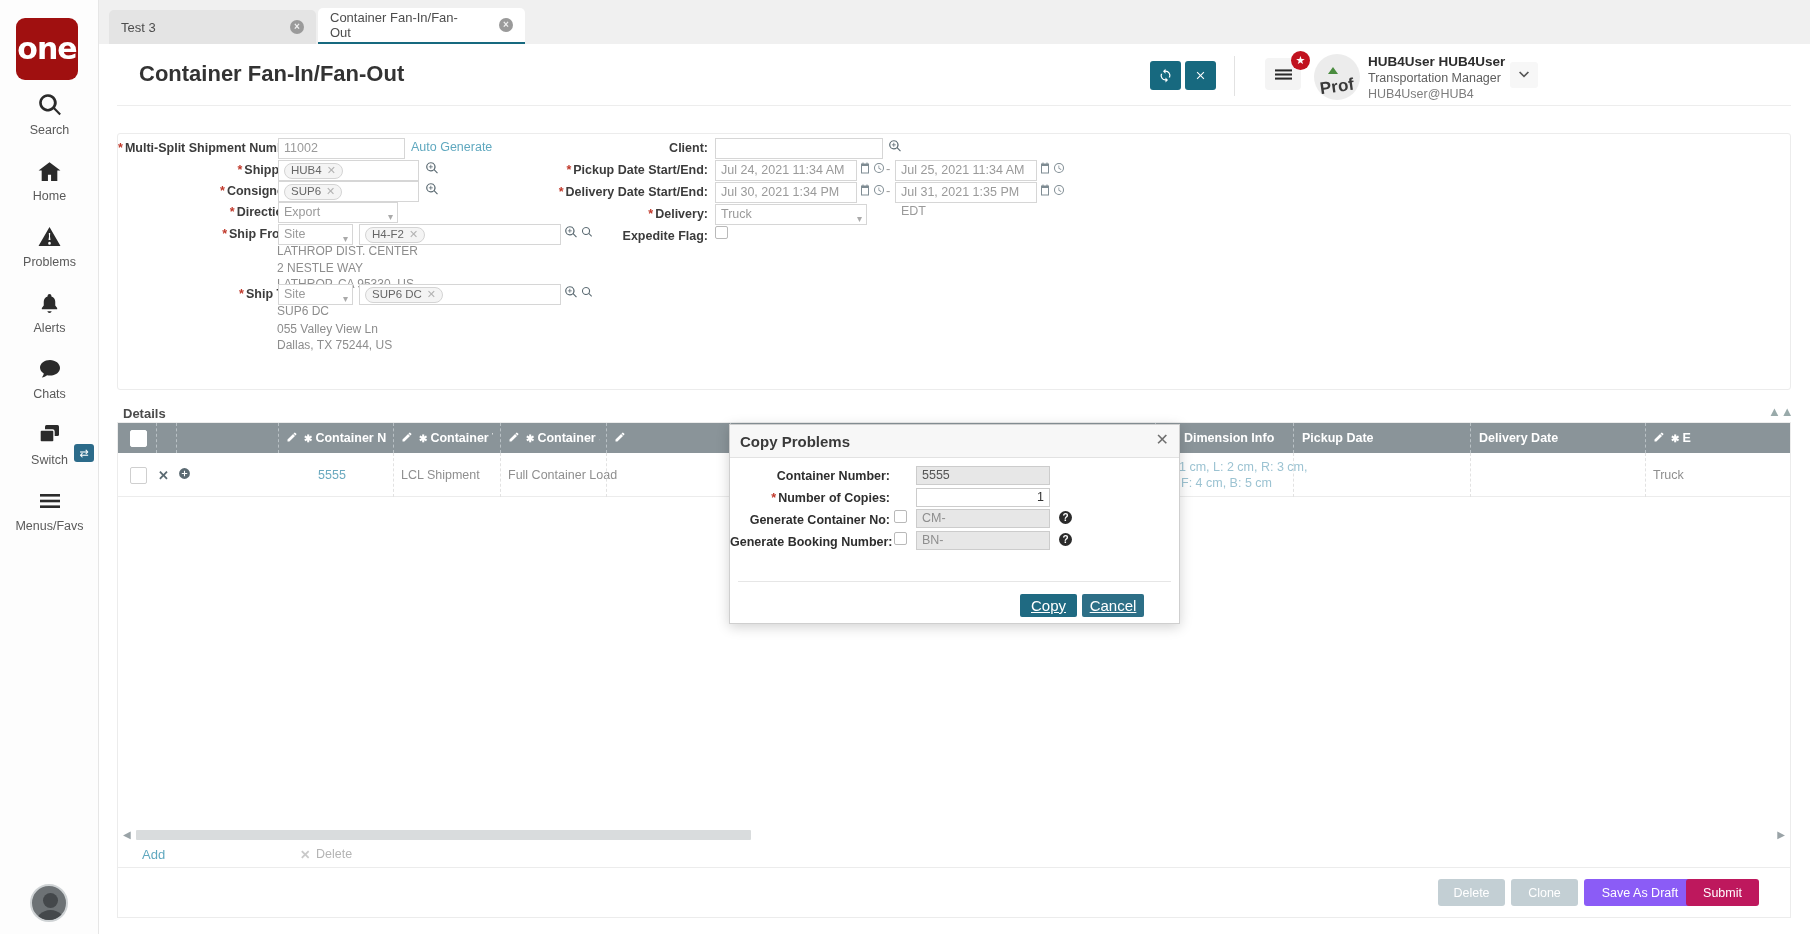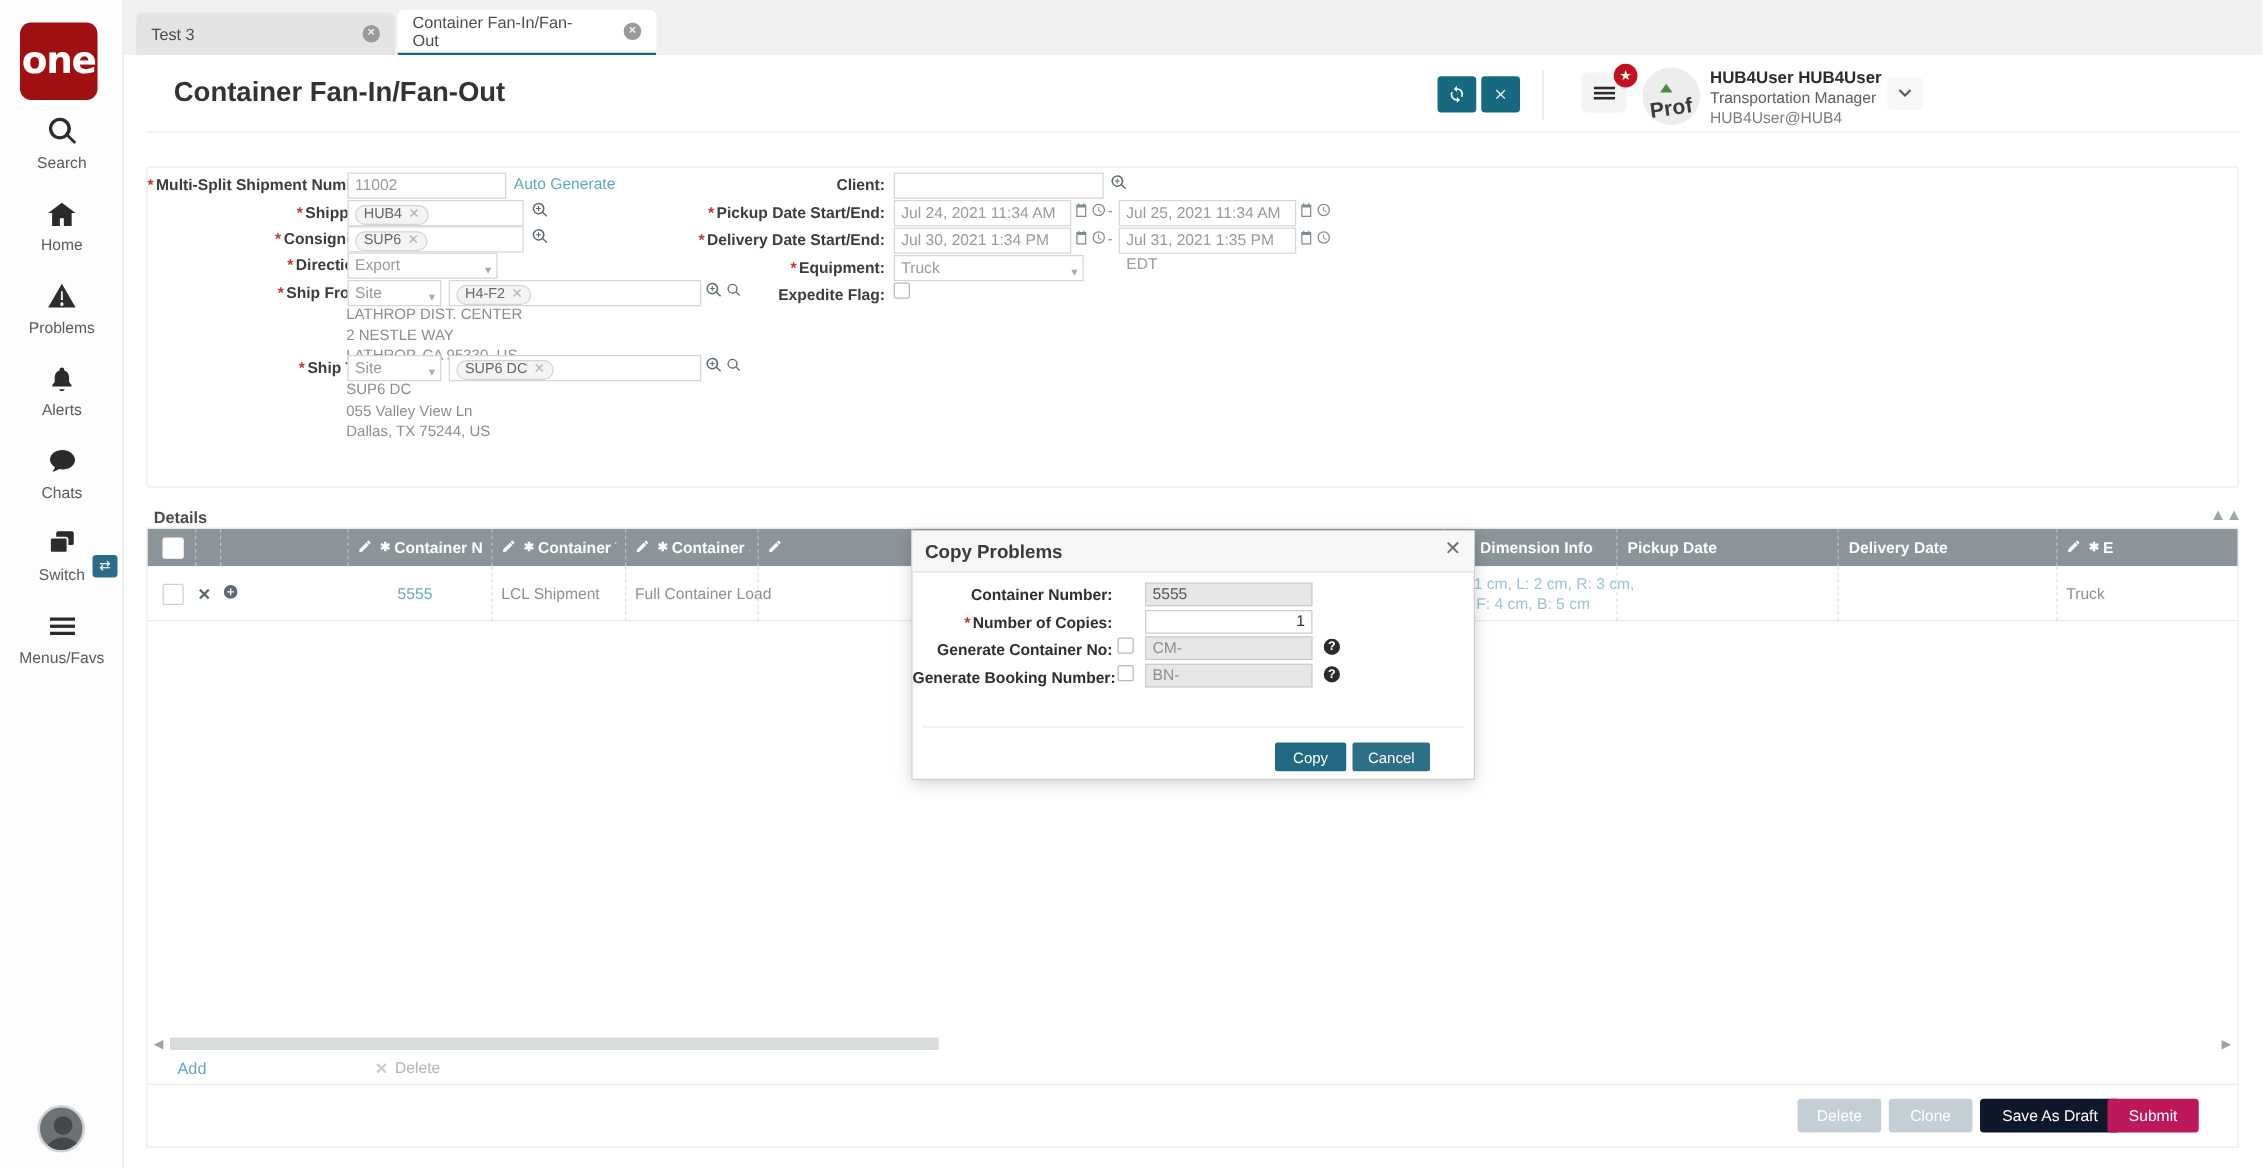--- a/index.html
+++ b/index.html
@@ -261,21 +261,21 @@
     border:1px solid #ececec; border-top:none;
   }
   .fbtn {
     position:absolute; top: 11px; height: 27px;
     border-radius: 3px; color:#fff; font-size: 12.5px;
     display:flex; align-items:center; justify-content:center;
     cursor: pointer;
   }
   #btn-delete { left: 1320px; width: 67px; background:#c3cfd4; }
   #btn-clone  { left: 1393px; width: 67px; background:#c3cfd4; }
-  #btn-draft  { left: 1466px; width: 112px; background:#0f172a; }
+  #btn-draft  { left: 1466px; width: 112px; background:#8b5cf6; }
   #btn-submit { left: 1568px; width: 73px; background:#be185d; }
 
   
   #modal {
     position:absolute; left: 729px; top: 424px;
     width: 451px; height: 200px;
     background: #ffffff;
     border: 1px solid #cfcfcf;
     box-shadow: 0 3px 12px rgba(0,0,0,0.18);
   }
@@ -309,22 +309,22 @@
     border: 1px solid #b9b9b9; background:#fff; border-radius:2px; cursor:pointer;
   }
   .qmark {
     position:absolute; width: 13px; height: 13px; border-radius:50%;
     background:#2b2b2b; color:#fff; font-size: 10px; font-weight:700;
     display:flex;align-items:center;justify-content:center; cursor:pointer;
   }
   #modal-sep { position:absolute; left: 8px; top: 156px; width: 433px; height:1px; background:#e6e6e6;}
   .mbtn {
     position:absolute; top: 169px; height: 23px;
-    border-radius: 2px; color:#fff; font-size: 12px;
-    display:flex;align-items:center;justify-content:center; cursor:pointer;
+    border-radius: 2px; color:#fff; font-size: 15px;
+    display:flex;align-items:center;justify-content:center; cursor:pointer;text-decoration:underline;
   }
   #btn-copy { left: 290px; width: 57px; background: #1f6a82; }
   #btn-cancel { left: 352px; width: 62px; background: #2d6f87; }
 </style>
 </head>
 <body>
 
 <div id="left-rail">
   <div class="logo">
     <span>one</span>
@@ -611,21 +611,21 @@
   <div class="dateicons" style="left:921px; top:50px;">
     <svg width="12" height="12" viewBox="0 0 24 24" fill="#7f8c93">
         <path d="M7 1v2H4v20h16V3h-3V1h-2v2H9V1H7zM6 8h12v13H6V8z"></path>
       </svg>
     <svg width="12" height="12" viewBox="0 0 24 24" fill="#7f8c93">
         <path d="M12 2a10 10 0 100 20 10 10 0 000-20zm0 2a8 8 0 110 16 8 8 0 010-16zm-1 3v6l5 3 .8-1.3-4.3-2.5V7z"></path>
       </svg>
   </div>
 
   <div class="fld-label" style="left:470px; top:73px; width:120px;">
-    <span class="req">*</span><span>Equipment:</span>
+    <span class="req">*</span><span>Delivery:</span>
   </div>
   <div class="sel" style="left:597px; top:70px; width:152px;">
     <span>Truck</span>
     <span class="car">▾</span>
   </div>
 
   <div class="fld-label" style="left:470px; top:95px; width:120px;">
     <span>Expedite Flag:</span>
   </div>
   <div style="position:absolute;left:597px;top:92px;width:13px;height:13px;border:1px solid #b9b9b9;background:#fff;border-radius:2px;"></div>

